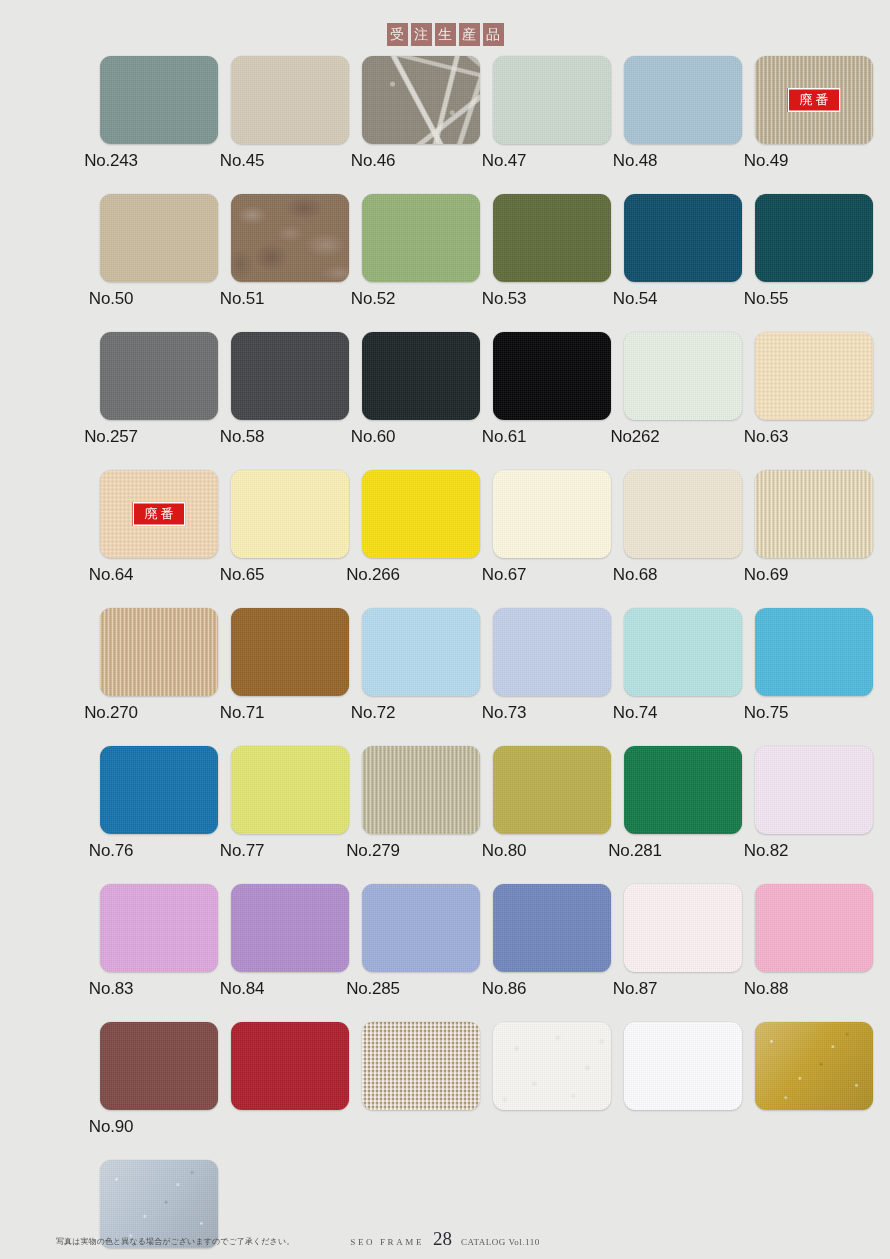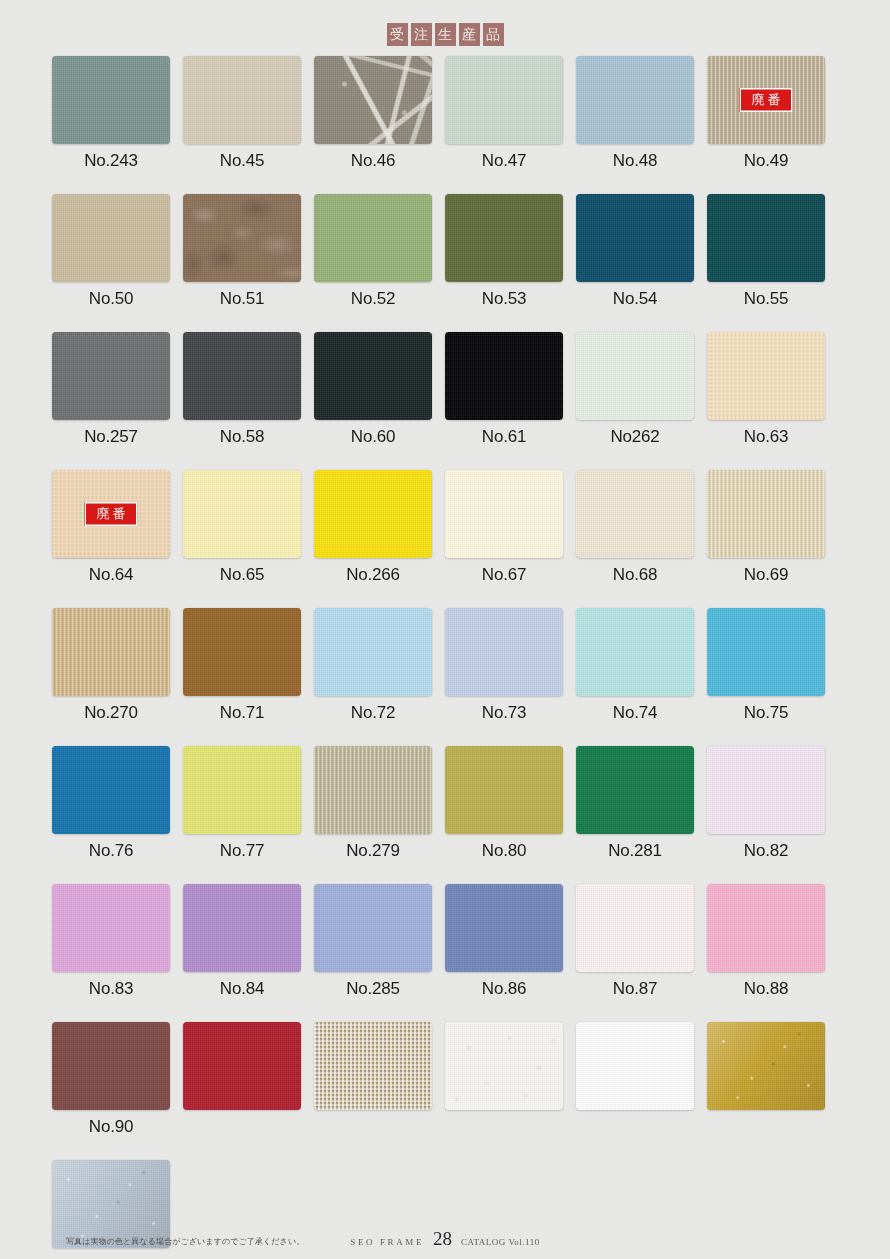--- a/index.html
+++ b/index.html
@@ -52,23 +52,24 @@
   }
 
   .swatch-cell {
     width: 118px;
   }
 
   .swatch-chip {
     position: relative;
     width: 118px;
     height: 88px;
-    border-radius: 4px;
+    border-radius: 11px;
     overflow: hidden;
     box-shadow: 0 1px 2px rgba(0,0,0,0.16), 0 0 0 0.5px rgba(0,0,0,0.05);
+    margin-left: 48px;
   }
 
   
   .swatch-chip::after {
     content: "";
     position: absolute;
     inset: 0;
     pointer-events: none;
     background-image:
       repeating-linear-gradient(0deg,
@@ -219,21 +220,21 @@
     position: absolute;
     left: 0;
     bottom: 0;
     width: 890px;
     height: 36px;
     display: flex;
     align-items: center;
   }
   #footer-note {
     position: absolute;
-    left: 66px;
+    left: 56px;
     bottom: 12px;
     font-family: "DejaVu Sans", sans-serif;
     font-size: 8px;
     color: #4b4b4b;
     letter-spacing: 0.1px;
   }
   #footer-center {
     position: absolute;
     left: 50%;
     transform: translateX(-50%);

